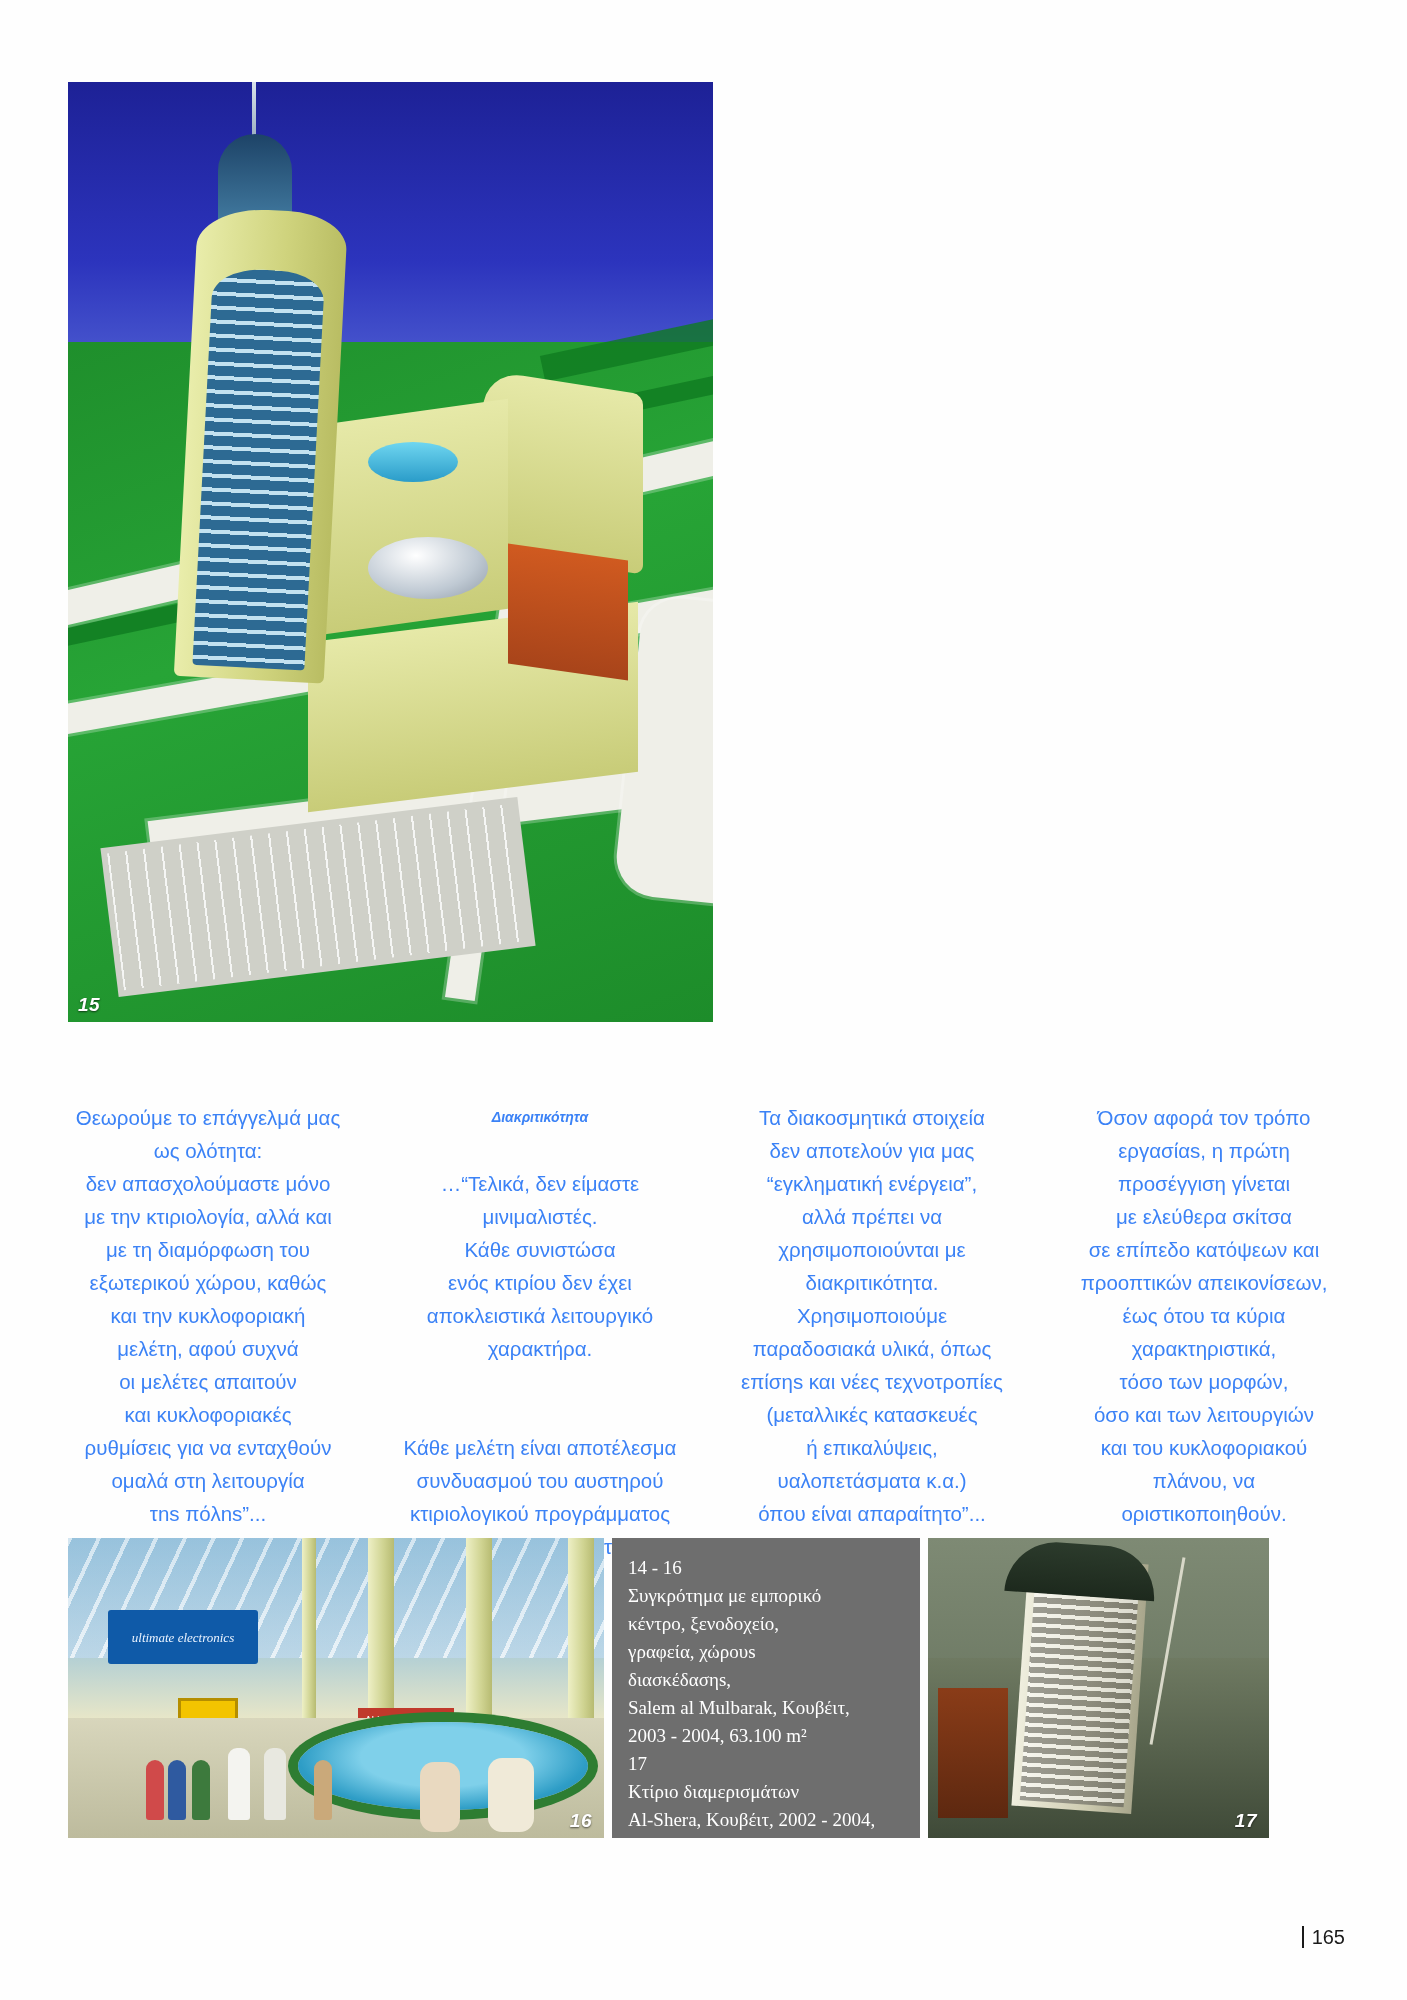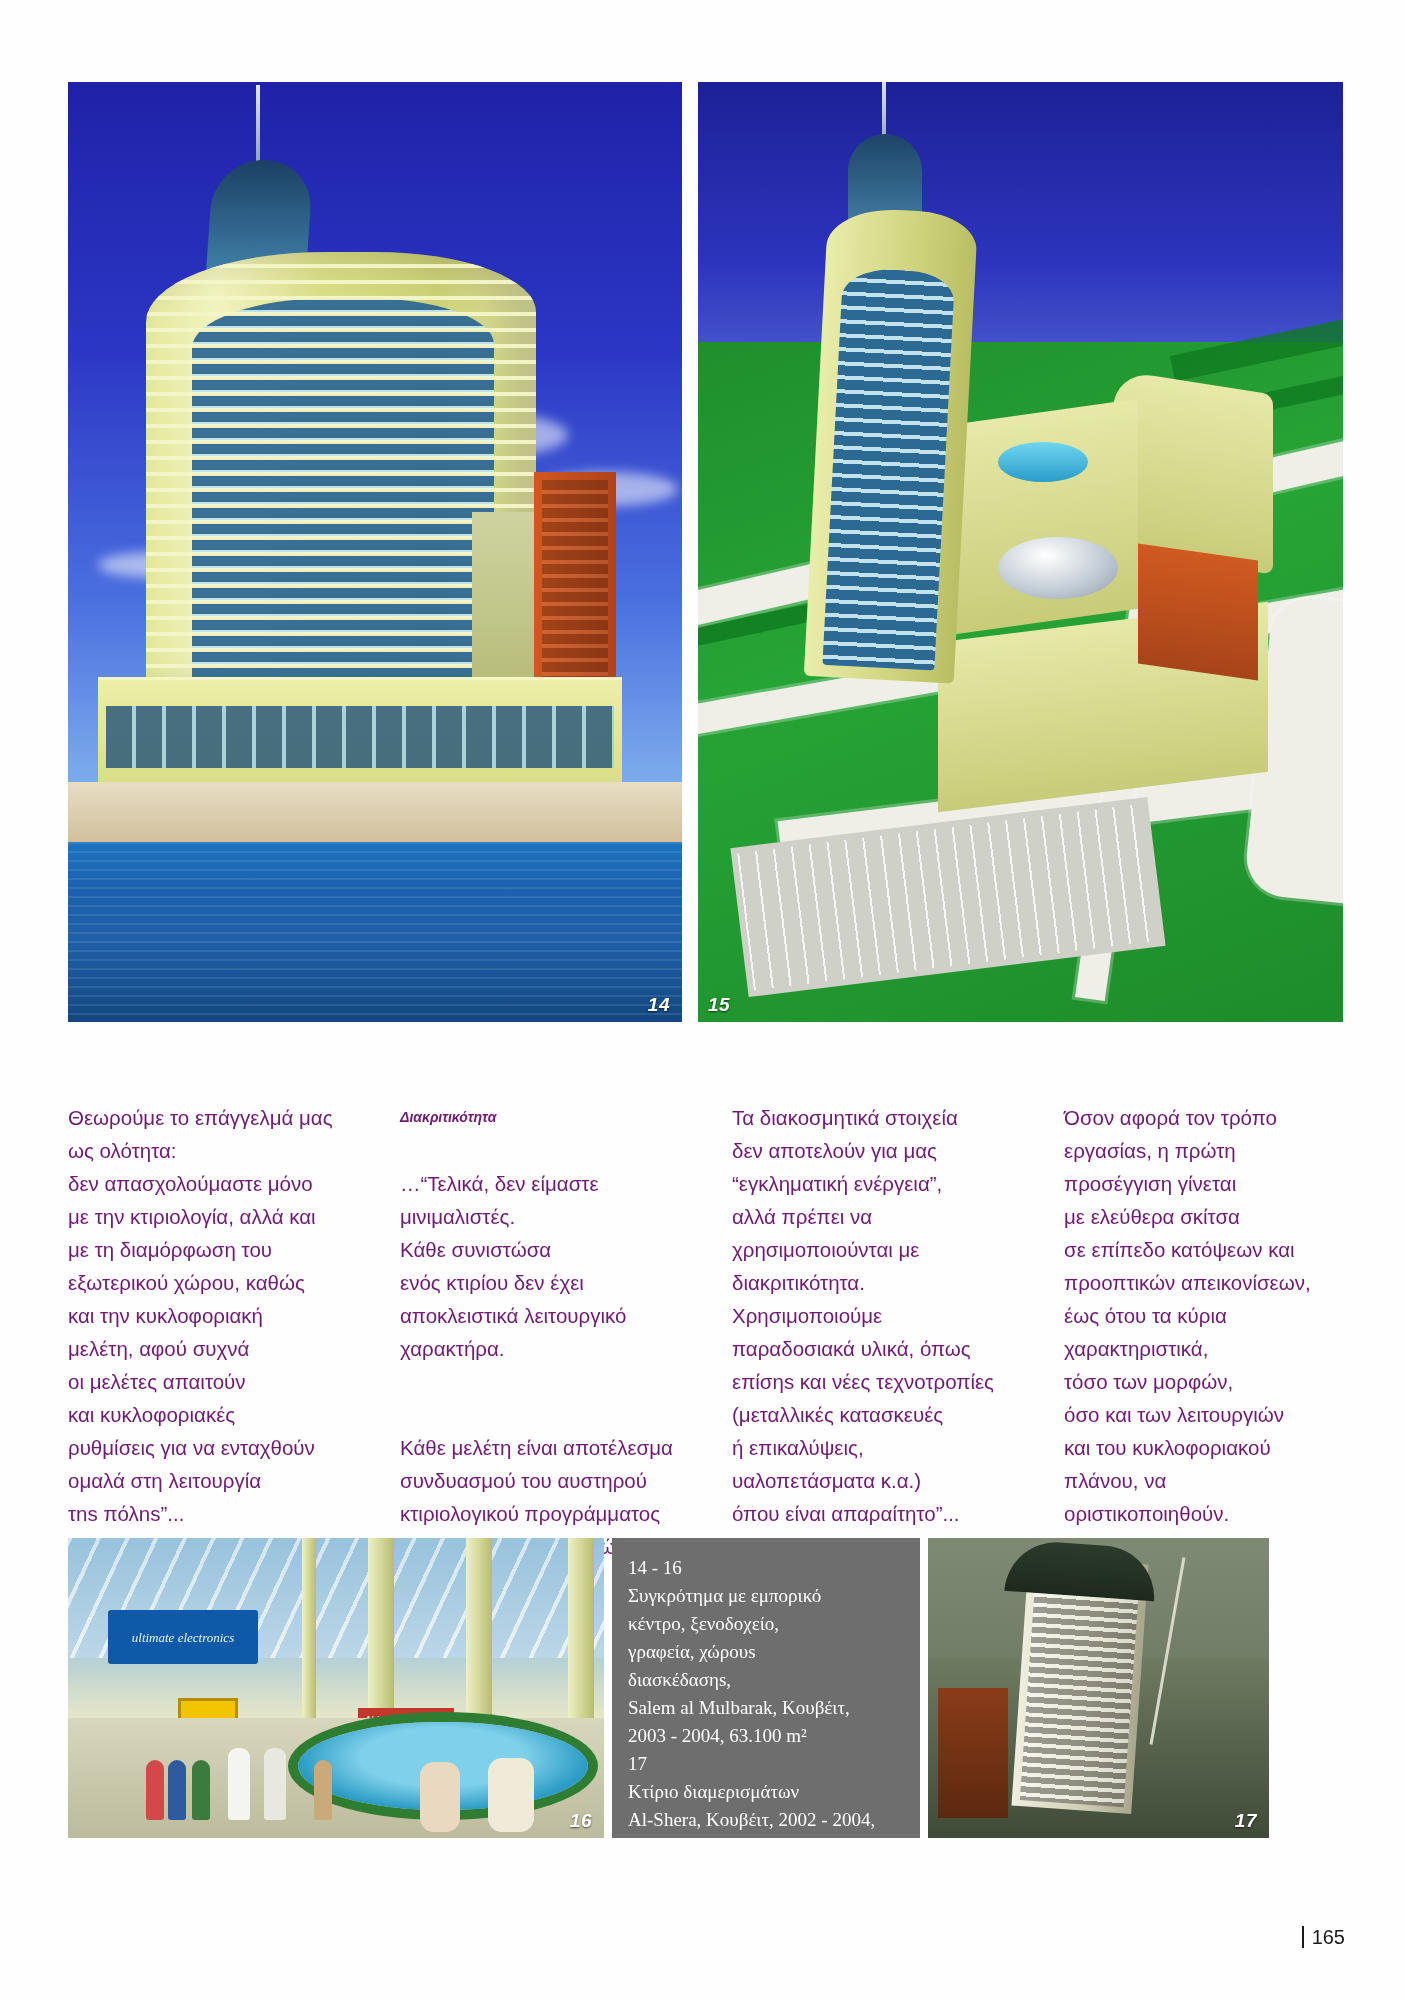--- a/index.html
+++ b/index.html
@@ -214,21 +214,22 @@
   
   .columns {
     position: absolute;
     left: 68px;
     top: 1068px;
     width: 1277px;
     display: flex;
     gap: 52px;
     font-size: 20.5px;
     line-height: 33px;
-    color: #701a75;
+    color: #3b82f6;
+    text-align: center;
   }
   .col { width: 280px; white-space: pre-line; }
   .col h3 {
     margin: 0 0 0 0;
     font-size: 14px;
     font-weight: bold;
     line-height: 33px;
     font-style: italic;
   }
   .col p { margin: 0; }
@@ -345,40 +346,20 @@
     line-height: 22px;
   }
 </style>
 </head>
 <body>
 
 <div class="page">
 
   <div class="top-images">
 
-    <div class="fig fig-left">
-      <div class="sky14"></div>
-      <div class="cloud" style="left:320px; top:330px; width:180px; height:46px;"></div>
-      <div class="cloud" style="left:470px; top:390px; width:140px; height:34px;"></div>
-      <div class="cloud" style="left:30px;  top:470px; width:120px; height:26px;"></div>
-
-      <div class="spire14"></div>
-      <div class="crown14"></div>
-      <div class="tower14">
-        <div class="glass"></div>
-        <div class="bands"></div>
-      </div>
-      <div class="sidewing"></div>
-      <div class="redblock"></div>
-      <div class="podium14"></div>
-      <div class="cars"></div>
-      <div class="beach"></div>
-      <div class="sea"></div>
-      <div class="fig-num right-pos">14</div>
-    </div>
 
     <div class="fig fig-right">
       <div class="aer-sky"></div>
       <div class="aer-ground"></div>
 
       <div class="greenstripe gs1"></div>
       <div class="greenstripe gs2"></div>
       <div class="greenstripe gs3"></div>
 
       <div class="road r1"></div>

